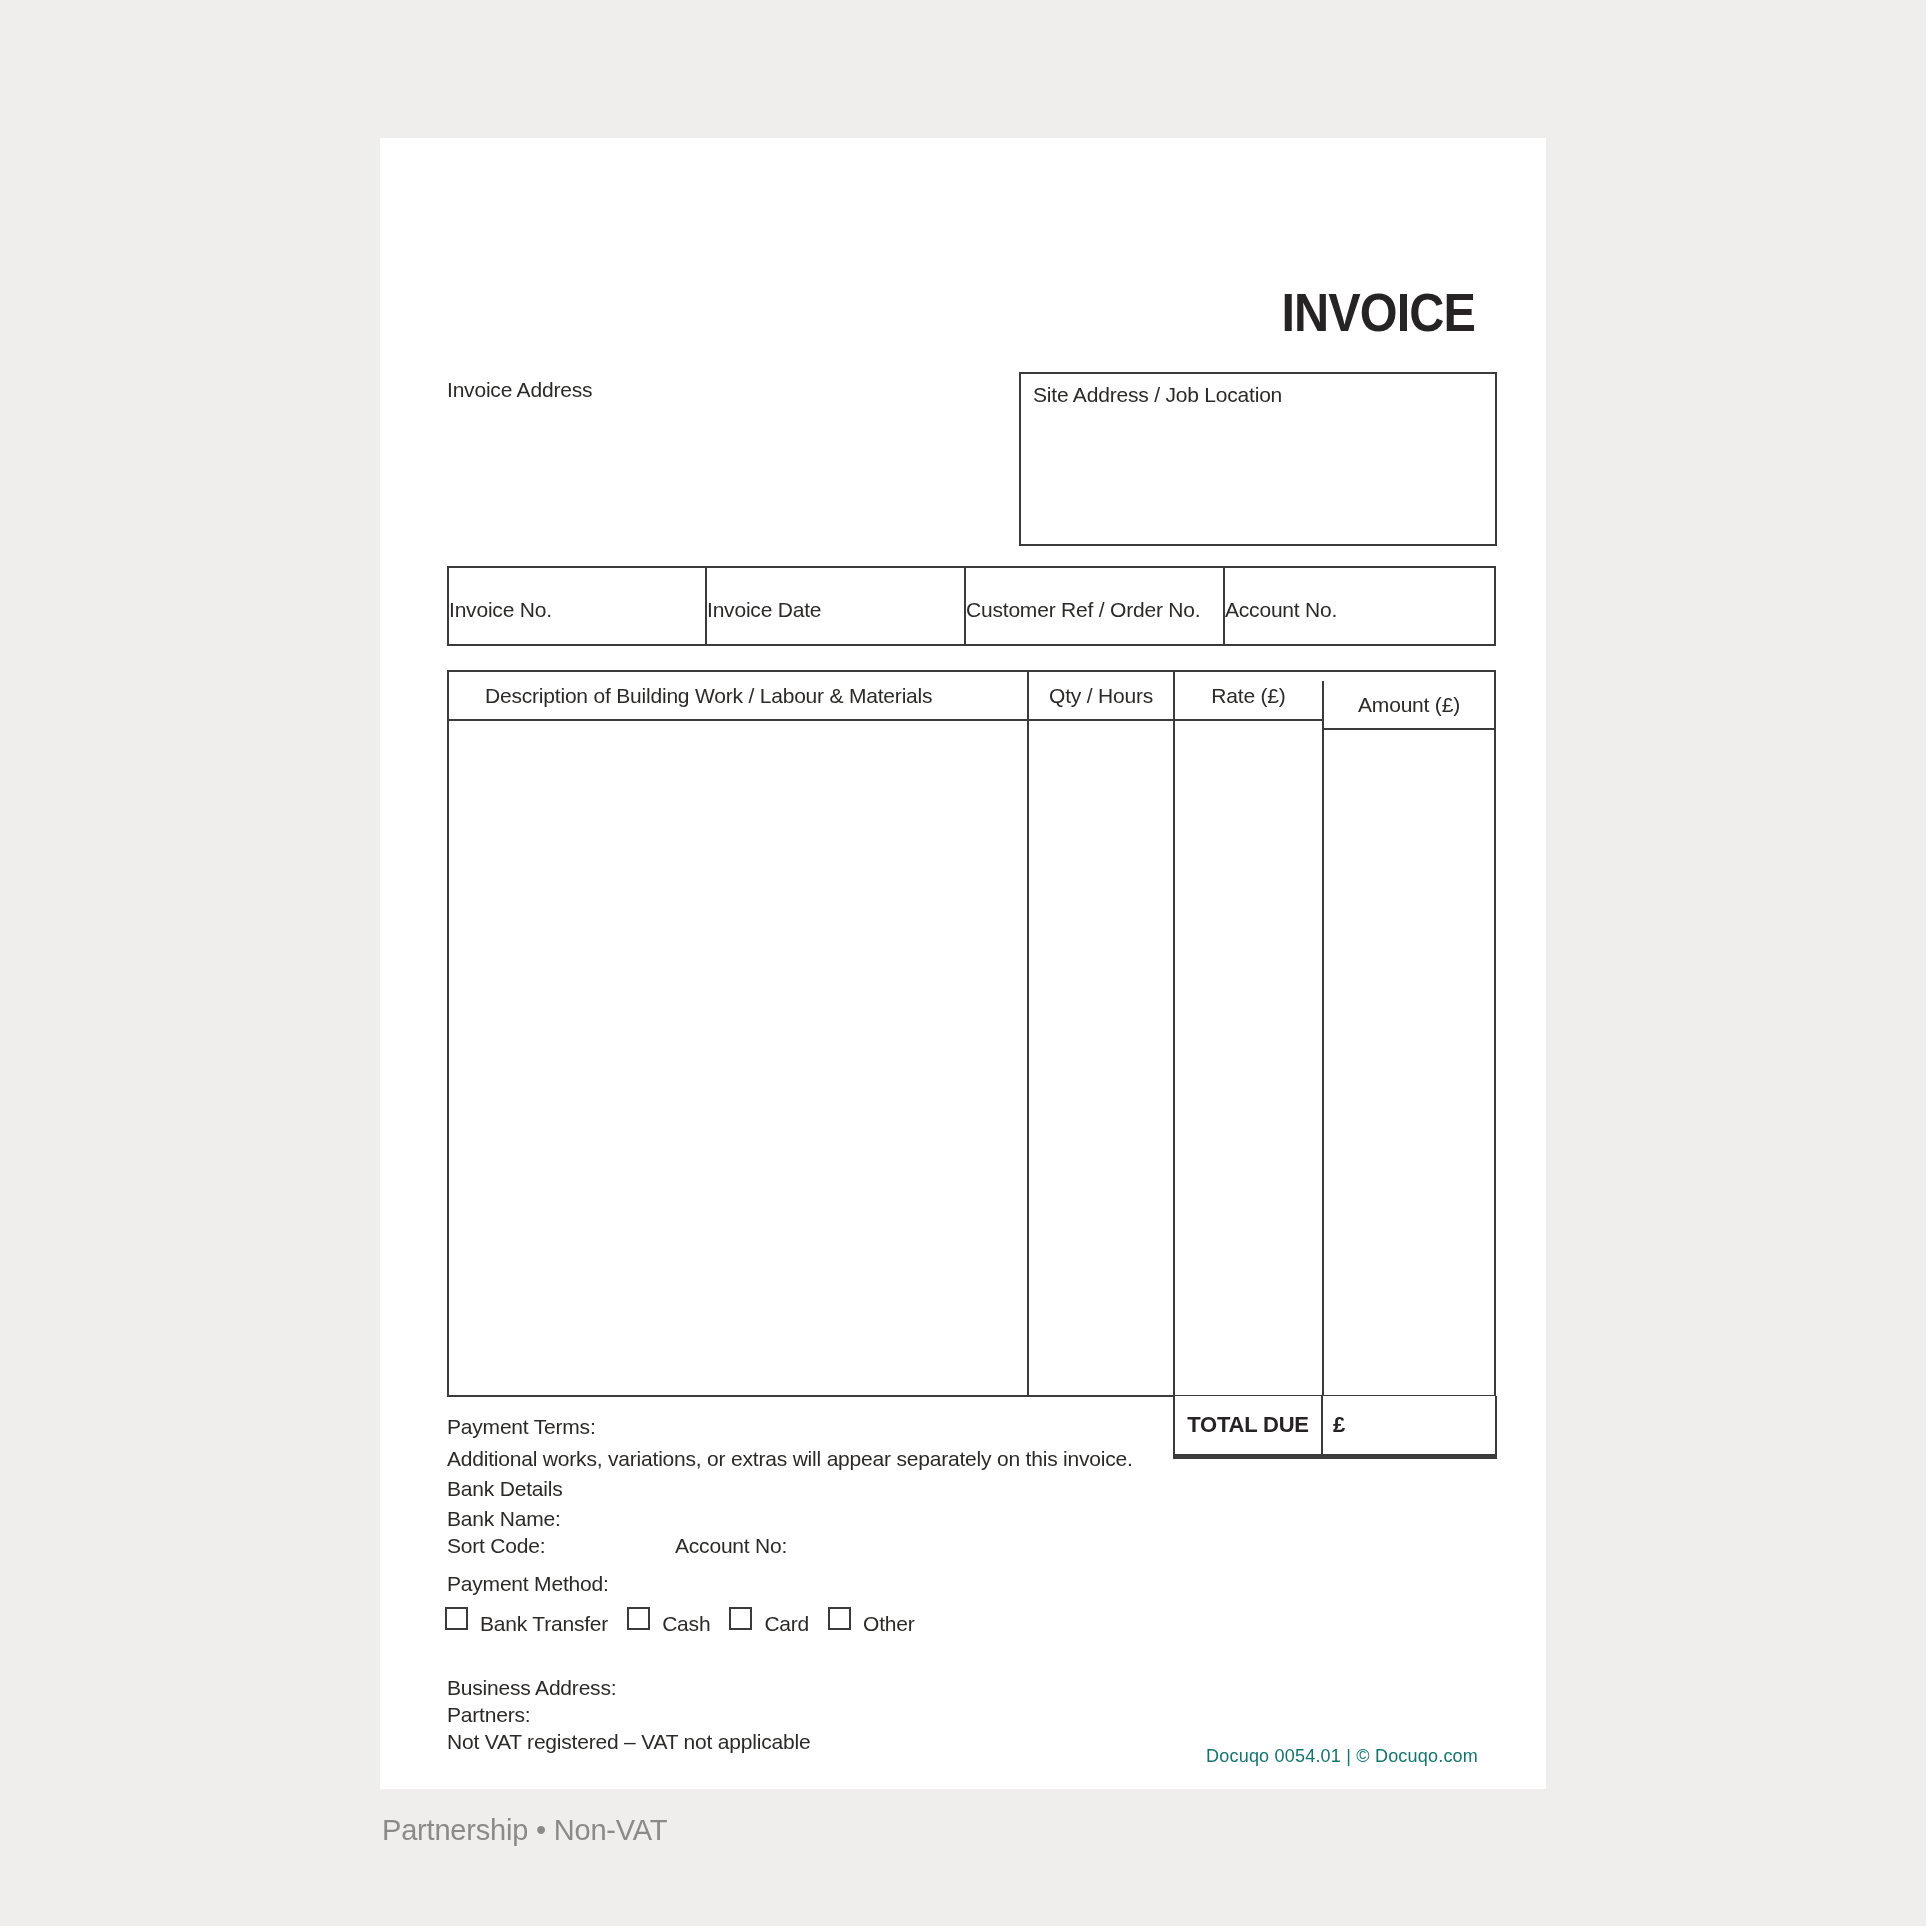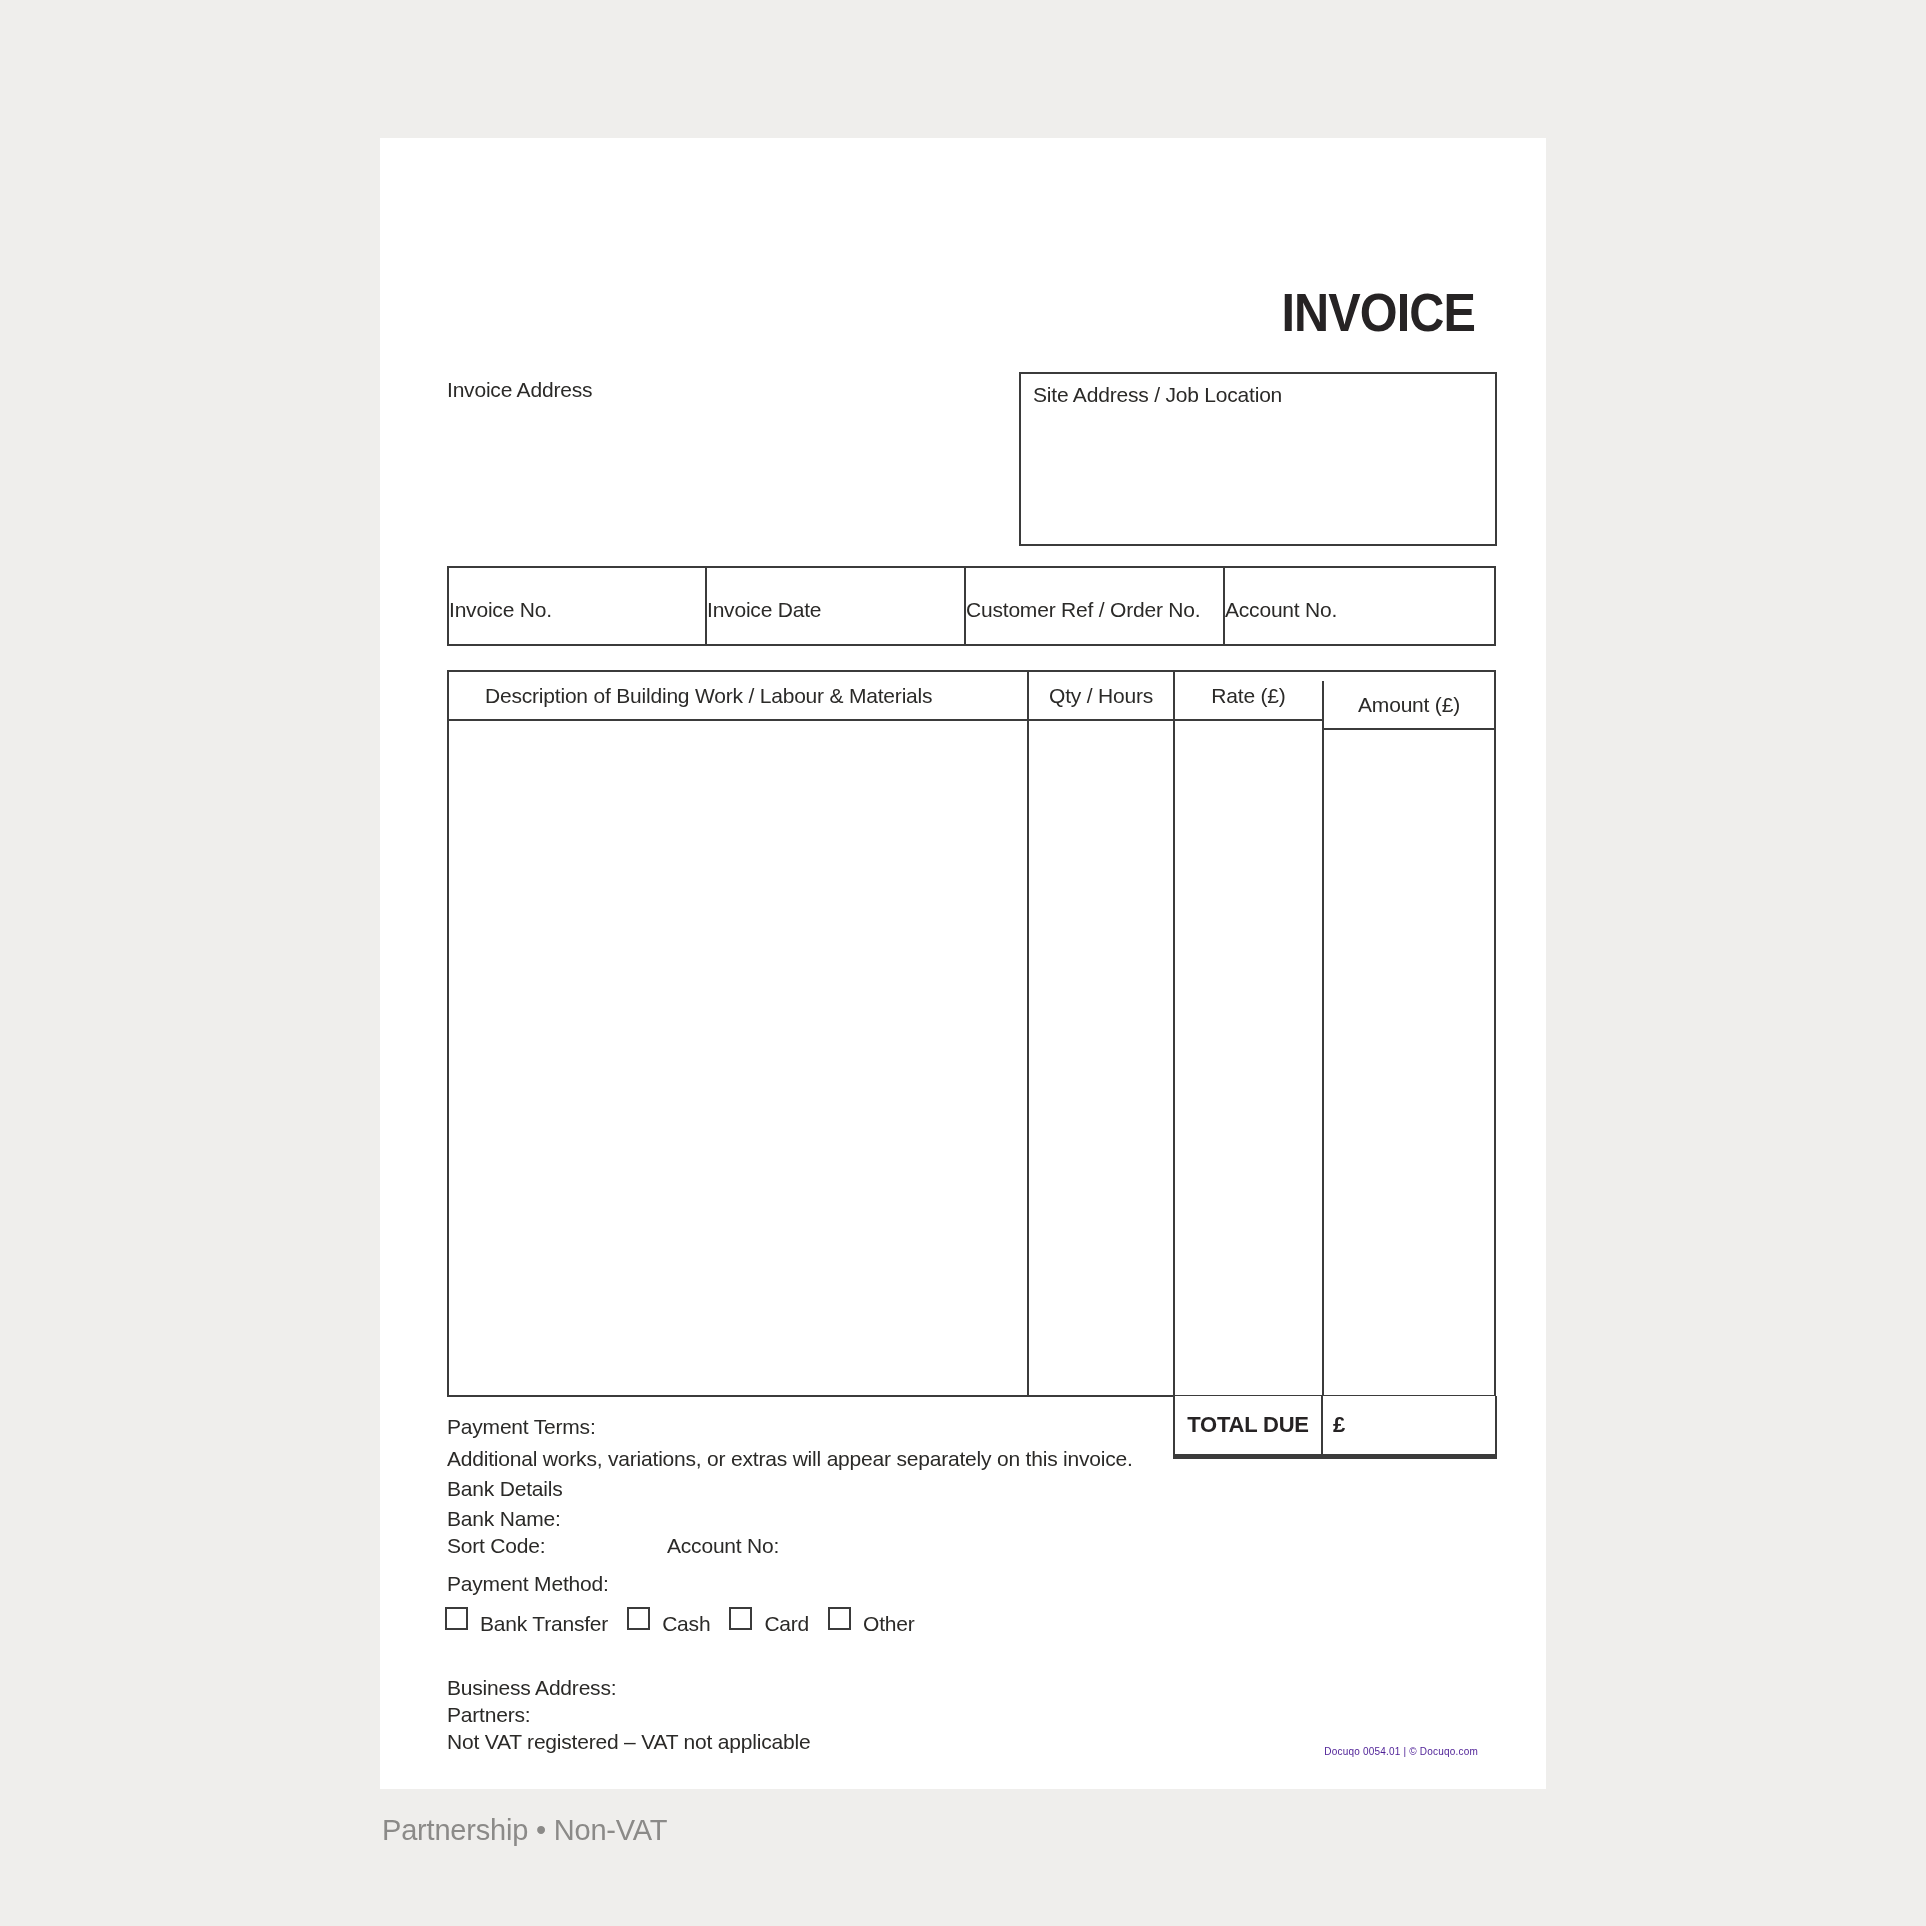--- a/index.html
+++ b/index.html
@@ -117,21 +117,21 @@
     font-size: 22px; font-weight: bold;
     color: #262324;
   }
   
   .payment-terms   { top: 1277px; }
   .additional-note { top: 1309px; }
   .bank-details    { top: 1339px; }
   .bank-name       { top: 1369px; }
   .sort-code-line  { top: 1396px; width: 594px; }
   .account-no {
-    position: absolute; left: 220px; top: 0;
+    position: absolute; left: 228px; top: 0;
     white-space: nowrap;
   }
   .payment-method  { top: 1434px; }
   .checkbox-row {
     position: absolute;
     left: 65px; top: 1469px;
     display: flex; align-items: flex-start;
     gap: 19px;
   }
   .cb-item { display: flex; align-items: flex-start; gap: 12px; }
@@ -147,22 +147,22 @@
     line-height: 1.1;
     padding-top: 5px;
     white-space: nowrap;
   }
   .business-address { top: 1538px; }
   .partners         { top: 1565px; }
   .vat-note         { top: 1592px; }
   .doc-footer {
     position: absolute;
     right: 68px; top: 1608px;
-    font-size: 10px;
-    color: #4c1d95;
+    font-size: 18px;
+    color: #0f766e;
     letter-spacing: 0.2px;
     white-space: nowrap;
   }
   .caption {
     position: absolute;
     left: 382px; top: 1814px;
     font-size: 29px;
     color: #8b8a88;
     letter-spacing: -0.2px;
     white-space: nowrap;

